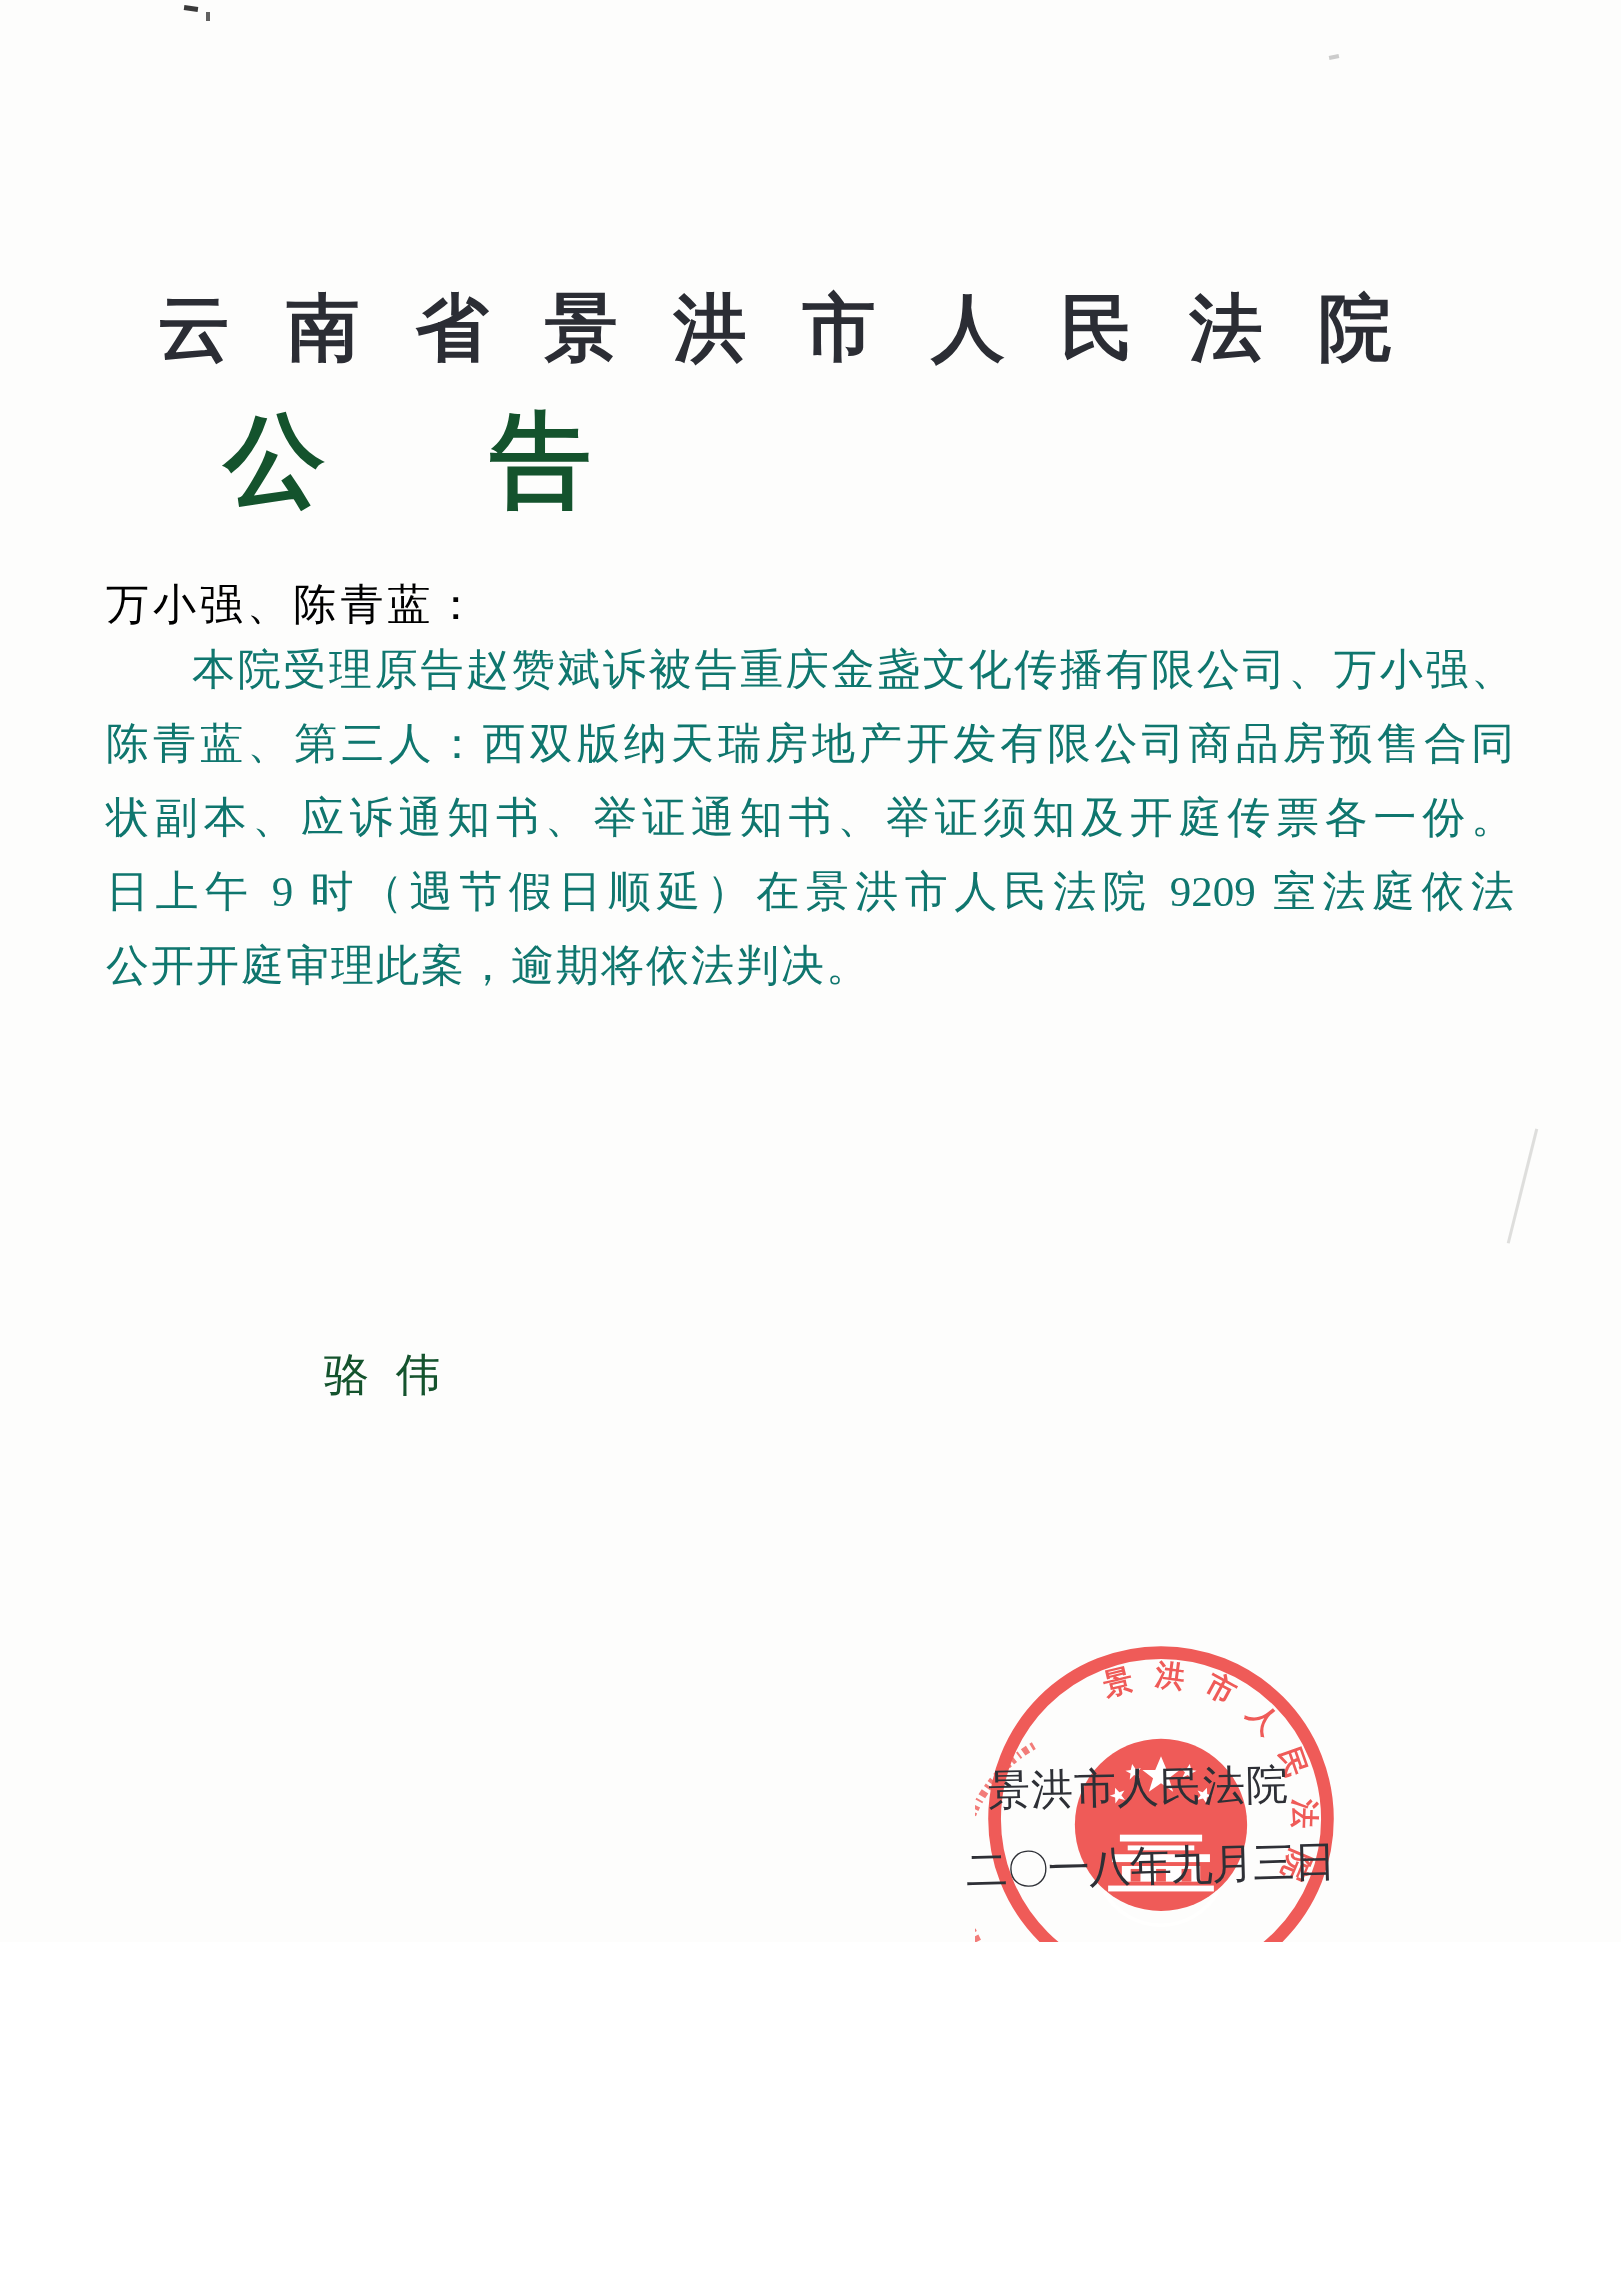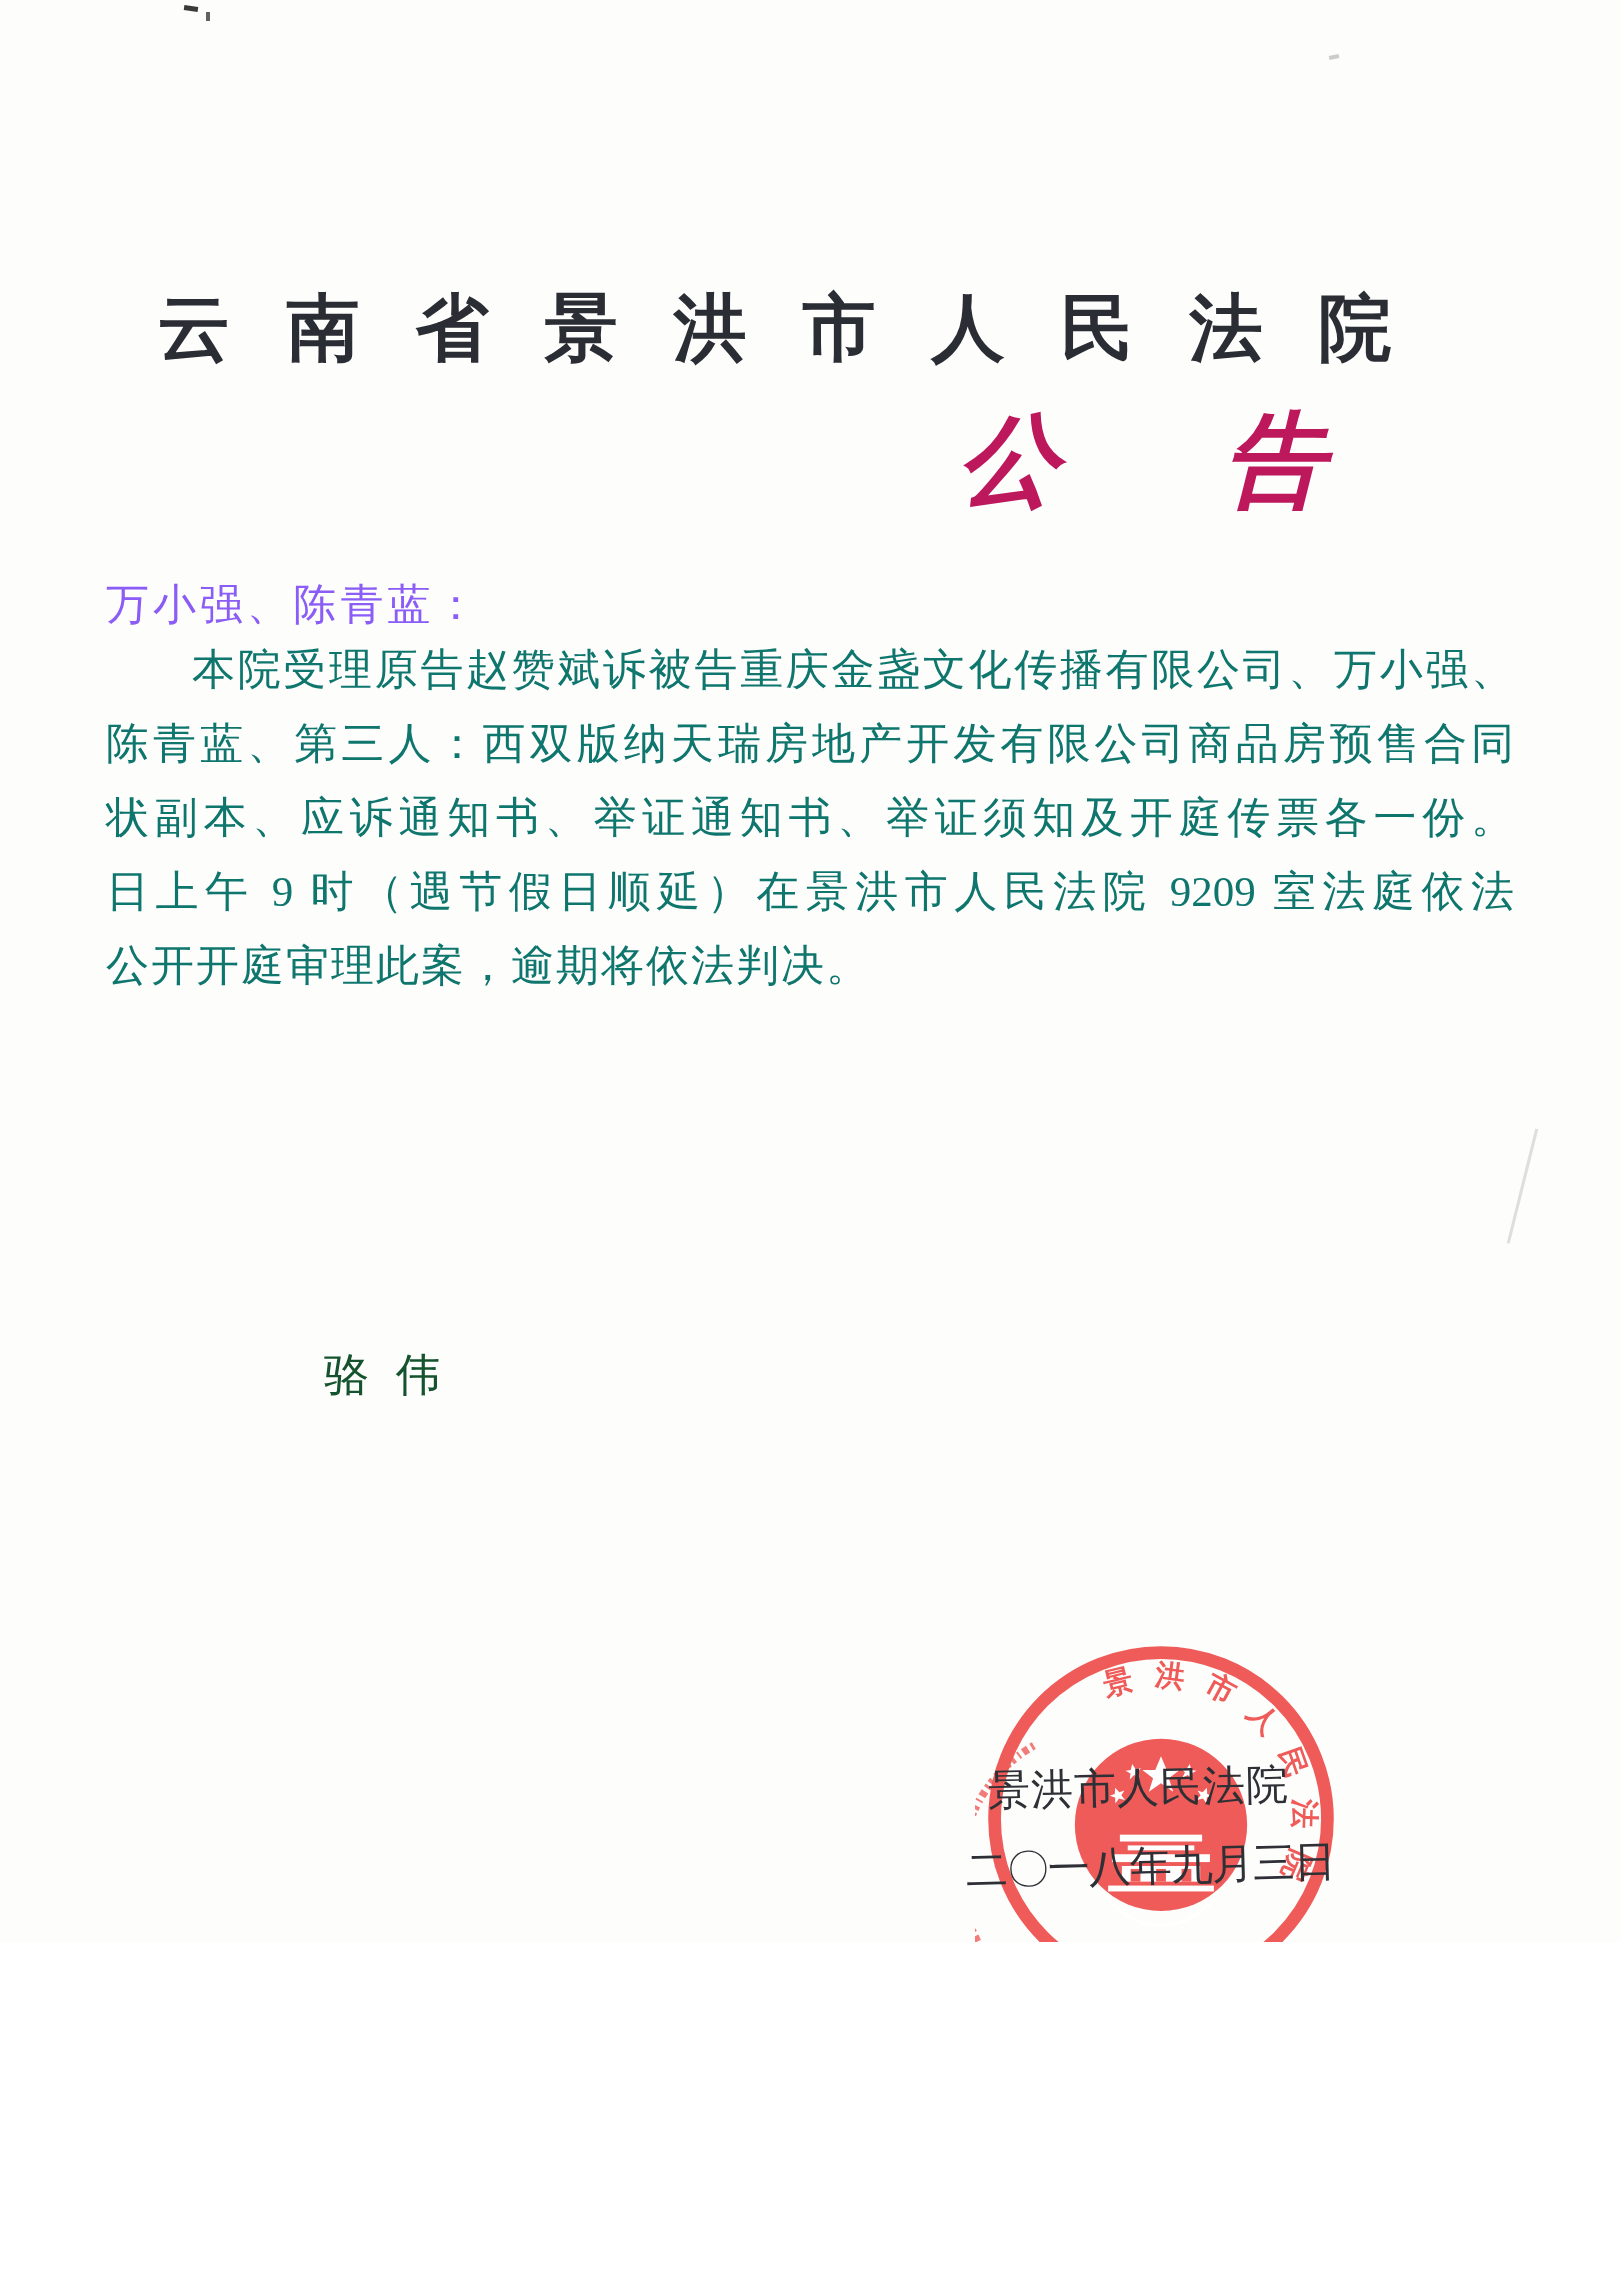--- a/index.html
+++ b/index.html
@@ -13,30 +13,29 @@
   .court-title{
     position:absolute;left:59px;top:280px;width:1431px;
     text-align:center;
     font-size:73px;font-weight:bold;
     letter-spacing:56px;text-indent:56px;
     color:#2b2d34;
     white-space:nowrap;
   }
   .notice-title{
     position:absolute;left:59px;top:394px;width:1431px;
-    text-align:right;
+    text-align:left;
     font-size:101px;font-weight:bold;
     letter-spacing:165px;text-indent:165px;
-    color:#be185d;
+    color:#14532d;
     white-space:nowrap;
-    font-style:italic;
   }
   .salutation{
     position:absolute;left:106px;top:576px;
-    font-size:43px;color:#8b5cf6;
+    font-size:43px;color:#000000;
     letter-spacing:3.9px;
     white-space:nowrap;
   }
   .body-block{
     position:absolute;left:106px;top:633px;width:1408px;
     font-size:43px;color:#0f766e;
   }
   .body-line{
     height:74px;line-height:74px;
     text-align:justify;

